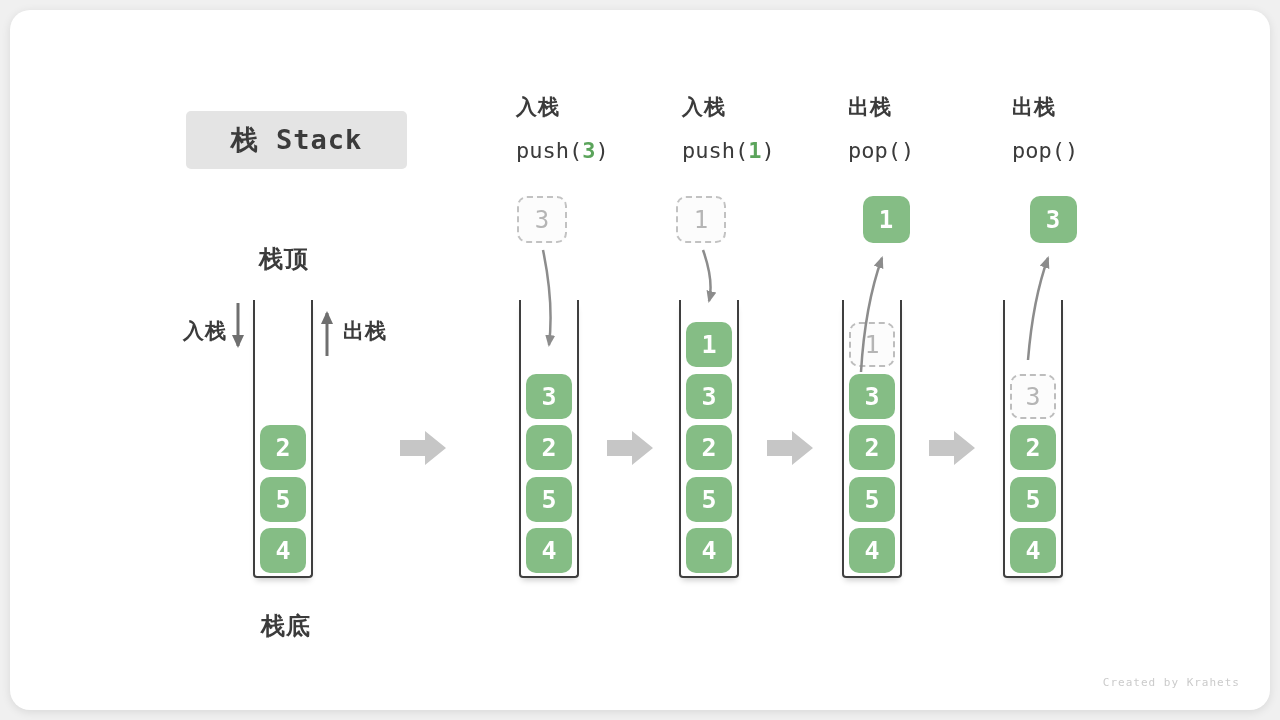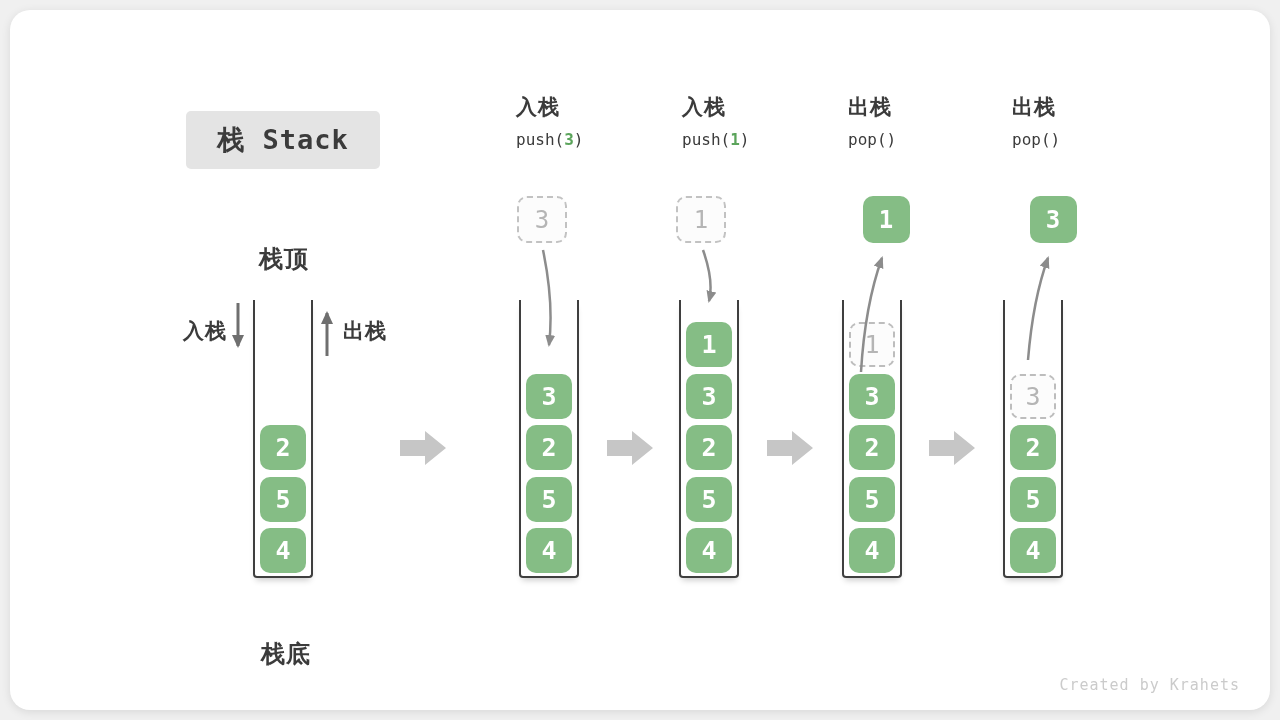--- a/index.html
+++ b/index.html
@@ -11,33 +11,33 @@
   }
   .card{
     position:absolute;left:10px;top:10px;width:1260px;height:700px;
     background:#ffffff;border-radius:20px;
     box-shadow:0 2px 10px rgba(0,0,0,0.10);
   }
   .layer{position:absolute;left:0;top:0;width:1280px;height:720px;}
 
   
   .title-box{
-    position:absolute;left:186px;top:111px;width:194px;height:58px;
+    position:absolute;left:186px;top:111px;width:221px;height:58px;
     background:var(--c-title_bg,#e4e4e4);border-radius:5px;
     display:flex;align-items:center;justify-content:center;
     font-family:"DejaVu Sans Mono","DejaVu Sans",monospace;
     font-size:27px;font-weight:700;letter-spacing:1px;color:#3b3b3b;
   }
 
   
   .op-label{position:absolute;top:96px;line-height:1;}
   .op-label .cn{font-size:21px;font-weight:700;letter-spacing:1px;}
   .op-label .code{
-    margin-top:15px;font-family:"DejaVu Sans Mono",monospace;
-    font-size:16px;font-weight:500;color:#3b3b3b;
+    margin-top:23px;font-family:"DejaVu Sans Mono",monospace;
+    font-size:22px;font-weight:500;color:#3b3b3b;
   }
   .op-label .code .green{color:var(--c-code_green,#5ba45b);font-weight:700;}
 
   
   .stack{
     position:absolute;width:60px;height:278px;top:300px;
     border-left:2px solid #3f3f3f;border-right:2px solid #3f3f3f;
     border-bottom:2px solid #3f3f3f;
     border-bottom-left-radius:4px;border-bottom-right-radius:4px;
     box-sizing:border-box;background:#ffffff;
@@ -69,36 +69,36 @@
   }
 
   
   .anno{position:absolute;font-weight:700;letter-spacing:1px;font-family:Liberation Mono, monospace;}
   .anno.big{font-size:24px;}
   .anno.small{font-size:21px;}
   .center-x{transform:translateX(-50%);}
 
   .watermark{
     position:absolute;right:40px;top:676px;
-    font-family:"DejaVu Sans Mono",monospace;font-size:15px;
+    font-family:"DejaVu Sans Mono",monospace;font-size:11px;
     color:var(--c-watermark,#cbcbcb);letter-spacing:1px;
   }
   svg{position:absolute;left:0;top:0;}
 </style>
 </head>
 <body style="--c-green: #85BD85; --c-code_green: #5BA45B; --c-ink: #3B3B3B; --c-ghost: #B5B5B5; --c-block_arrow: #C6C6C6; --c-curve_arrow: #8C8C8C; --c-io_arrow: #6F6F6F; --c-watermark: #CBCBCB; --c-title_bg: #E4E4E4;">
 
 <div class="card"></div>
 
 <div class="layer">
 
   <div class="title-box">栈 Stack</div>
 
   <div class="anno big center-x" style="left:284px;top:243px;">栈顶</div>
-  <div class="anno big center-x" style="left:286px;top:610px;margin-top:28px;">栈底</div>
+  <div class="anno big center-x" style="left:286px;top:610px;">栈底</div>
   <div class="anno small" style="left:183px;top:317px;">入栈</div>
   <div class="anno small" style="left:343px;top:317px;">出栈</div>
 
   <div id="stacks">
       <div class="stack" style="left: 253px;"></div>
       <div class="block" style="left: 260px; top: 528px;">4</div>
       <div class="block" style="left: 260px; top: 476.5px;">5</div>
       <div class="block" style="left: 260px; top: 425px;">2</div>
       <div class="stack" style="left: 519px;"></div>
       <div class="block" style="left: 526px; top: 528px;">4</div>

